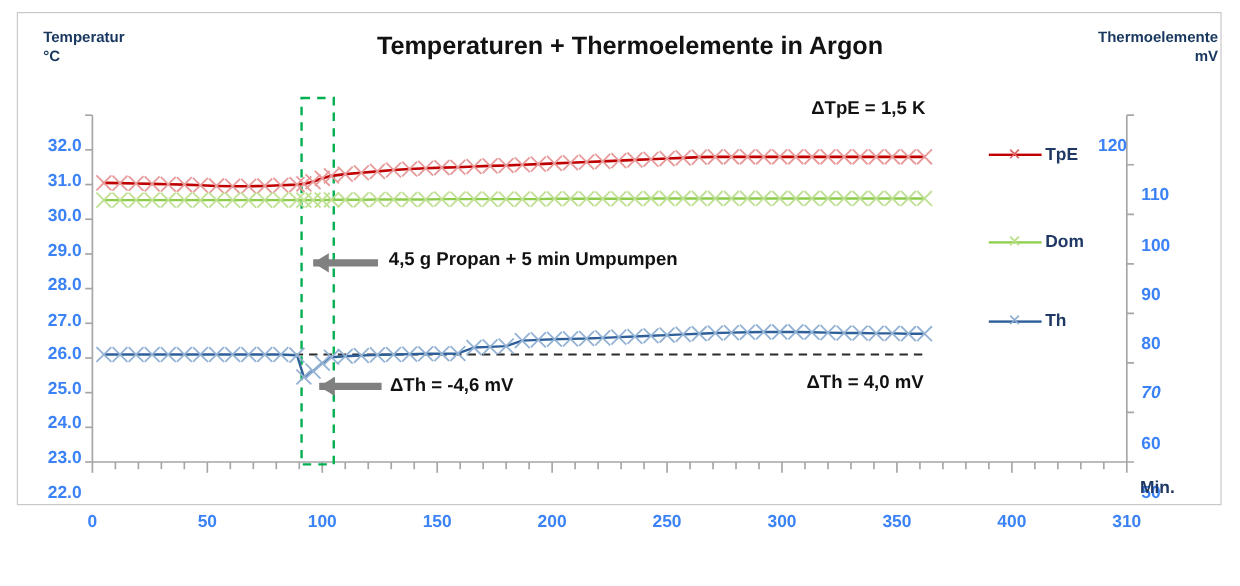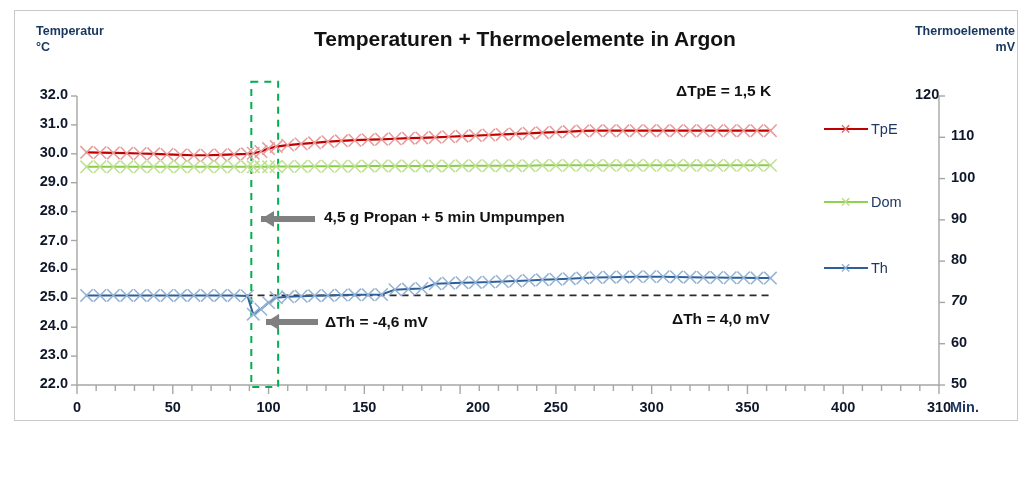--- a/index.html
+++ b/index.html
@@ -51,22 +51,23 @@
     position:absolute;left:0;top:0;
     width:1033px;height:488px;
     pointer-events:none;
   }
 
   
   .tick-lbl{
     position:absolute;
     font-size:14.5px;
     font-weight:bold;
-    color:#0f172a;
+    color:#3b82f6;
     white-space:nowrap;
+    margin-top:28px;
   }
   .tick-left{ text-align:right; }
   .tick-right{ text-align:left; }
   .tick-bottom{ text-align:center; }
 
   
   .annot{
     position:absolute;
     font-size:15.5px;
     font-weight:bold;
@@ -89,21 +90,21 @@
   .legend-swatch .ln{
     position:absolute;left:0;top:6px;width:44px;height:2px;
   }
   .legend-swatch .mk{
     position:absolute;left:15px;top:1px;
     width:13px;height:13px;
     font-size:14px;line-height:13px;text-align:center;
     font-family:"DejaVu Sans", sans-serif;
   }
   .legend-label{
-    font-size:14.5px;font-weight:normal;color:#1f3864;
+    font-size:14.5px;font-weight:bold;color:#1f3864;
     margin-left:3px;
   }
   #legend-tpe{left:824px;top:121px;}
   #legend-dom{left:824px;top:194px;}
   #legend-th{left:824px;top:260px;}
 
   
   #x-unit{
     position:absolute;left:950px;top:399px;
     font-size:14.5px;font-weight:bold;color:#1f3864;
@@ -890,21 +891,21 @@
       <div class="tick-lbl tick-right" style="left: 951px; top: 168.571px;">100</div>
       <div class="tick-lbl tick-right" style="left: 951px; top: 209.857px;">90</div>
       <div class="tick-lbl tick-right" style="left: 951px; top: 251.143px;">80</div>
       <div class="tick-lbl tick-right" style="left: 951px; top: 292.429px; font-style: italic;">70</div>
       <div class="tick-lbl tick-right" style="left: 951px; top: 333.714px;">60</div>
       <div class="tick-lbl tick-right" style="left: 951px; top: 375px;">50</div>
       <div class="tick-lbl tick-bottom" style="left: 47px; width: 60px; top: 399px;">0</div>
       <div class="tick-lbl tick-bottom" style="left: 142.778px; width: 60px; top: 399px;">50</div>
       <div class="tick-lbl tick-bottom" style="left: 238.556px; width: 60px; top: 399px;">100</div>
       <div class="tick-lbl tick-bottom" style="left: 334.333px; width: 60px; top: 399px;">150</div>
-      <div class="tick-lbl tick-bottom" style="left: 430.111px; width: 60px; top: 399px; text-align: right;">200</div>
+      <div class="tick-lbl tick-bottom" style="left: 430.111px; width: 60px; top: 399px;">200</div>
       <div class="tick-lbl tick-bottom" style="left: 525.889px; width: 60px; top: 399px;">250</div>
       <div class="tick-lbl tick-bottom" style="left: 621.667px; width: 60px; top: 399px;">300</div>
       <div class="tick-lbl tick-bottom" style="left: 717.444px; width: 60px; top: 399px;">350</div>
       <div class="tick-lbl tick-bottom" style="left: 813.222px; width: 60px; top: 399px;">400</div>
       <div class="tick-lbl tick-bottom" style="left: 909px; width: 60px; top: 399px;">310</div>
     </div>
 
   <div class="annot" id="annot-dtpe">ΔTpE = 1,5 K</div>
   <div class="annot" id="annot-propan">4,5 g Propan + 5 min Umpumpen</div>
   <div class="annot" id="annot-dth-neg">ΔTh = -4,6 mV</div>

